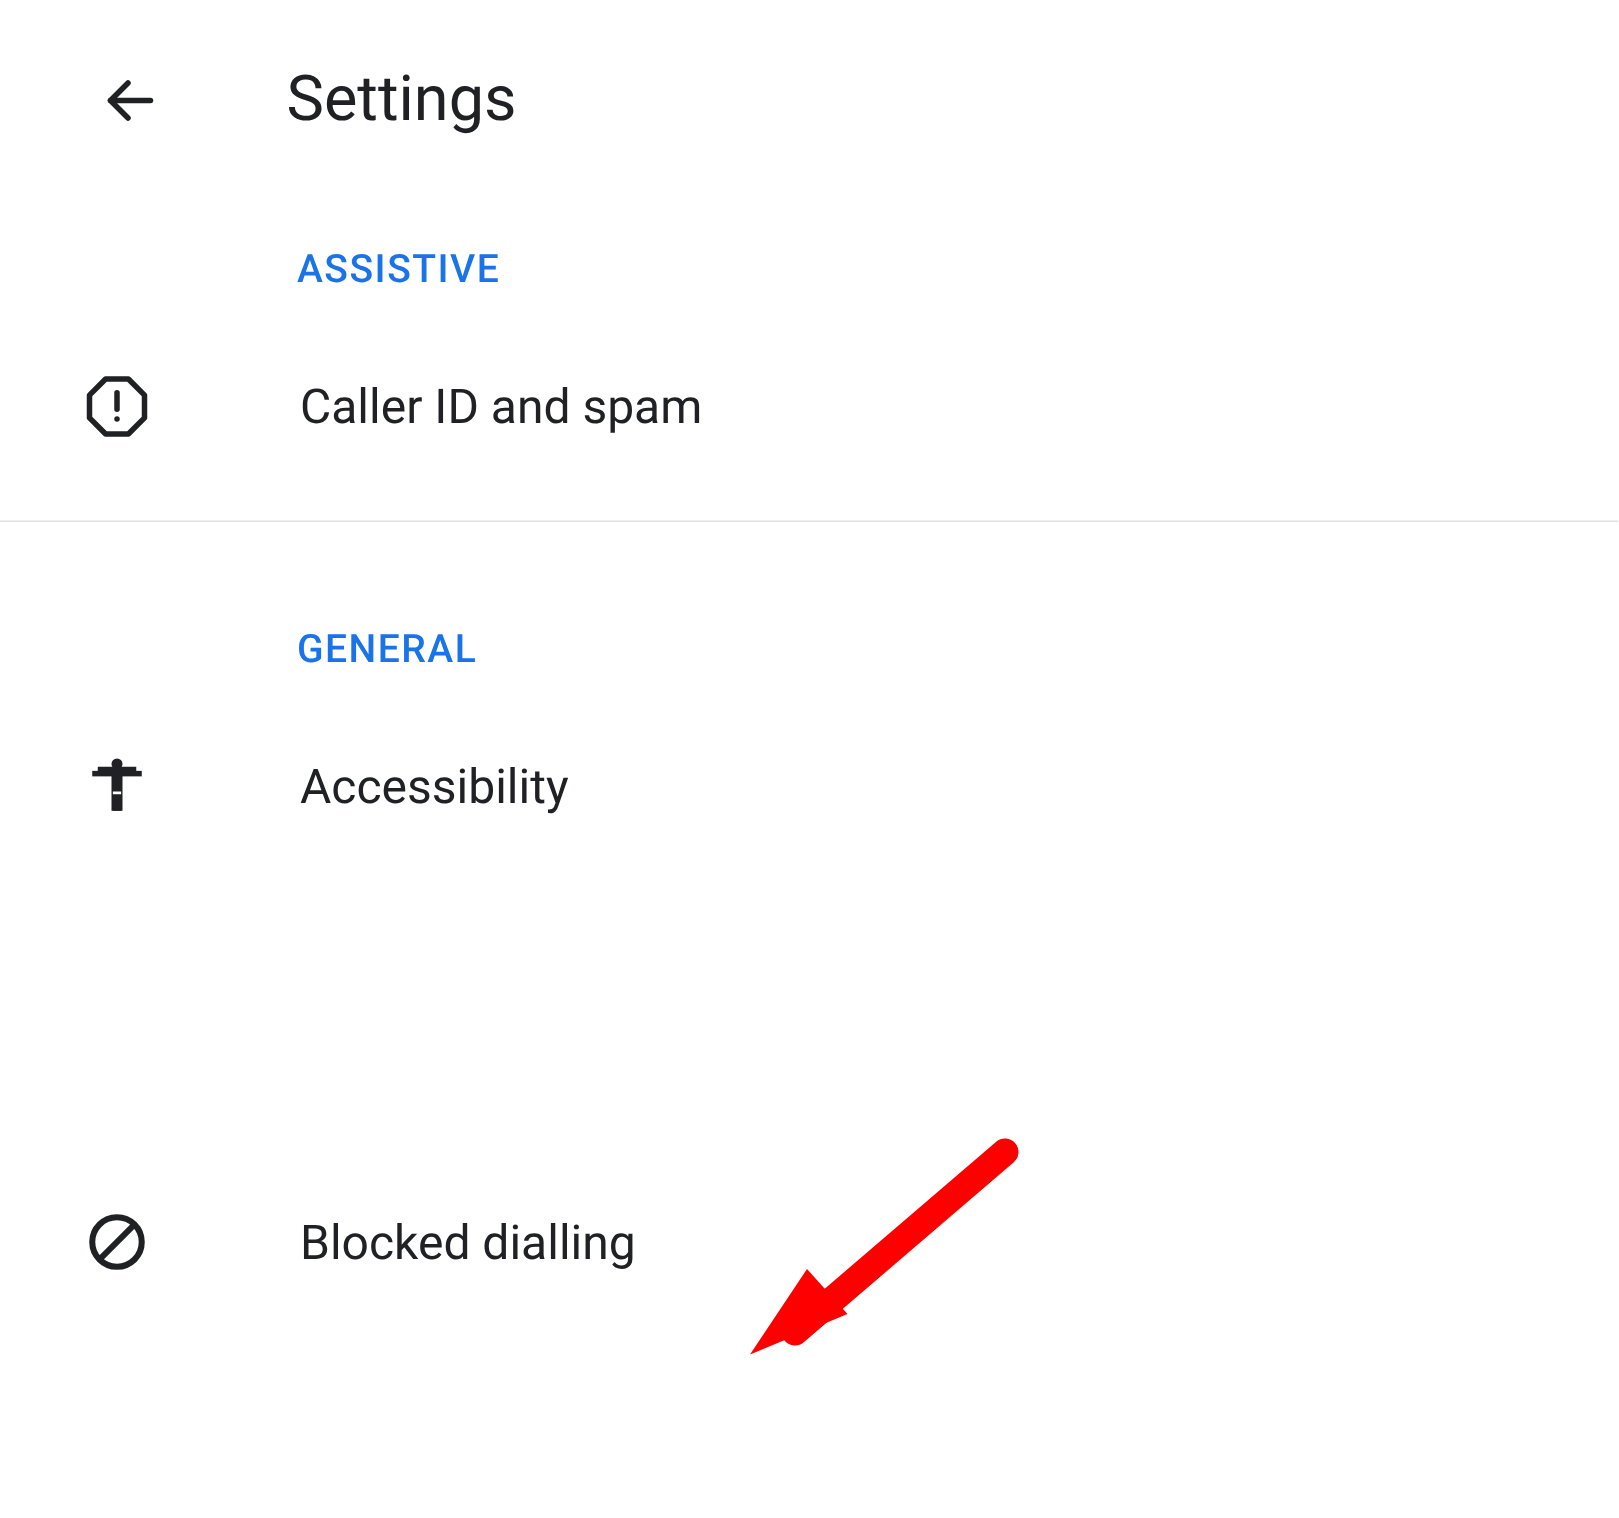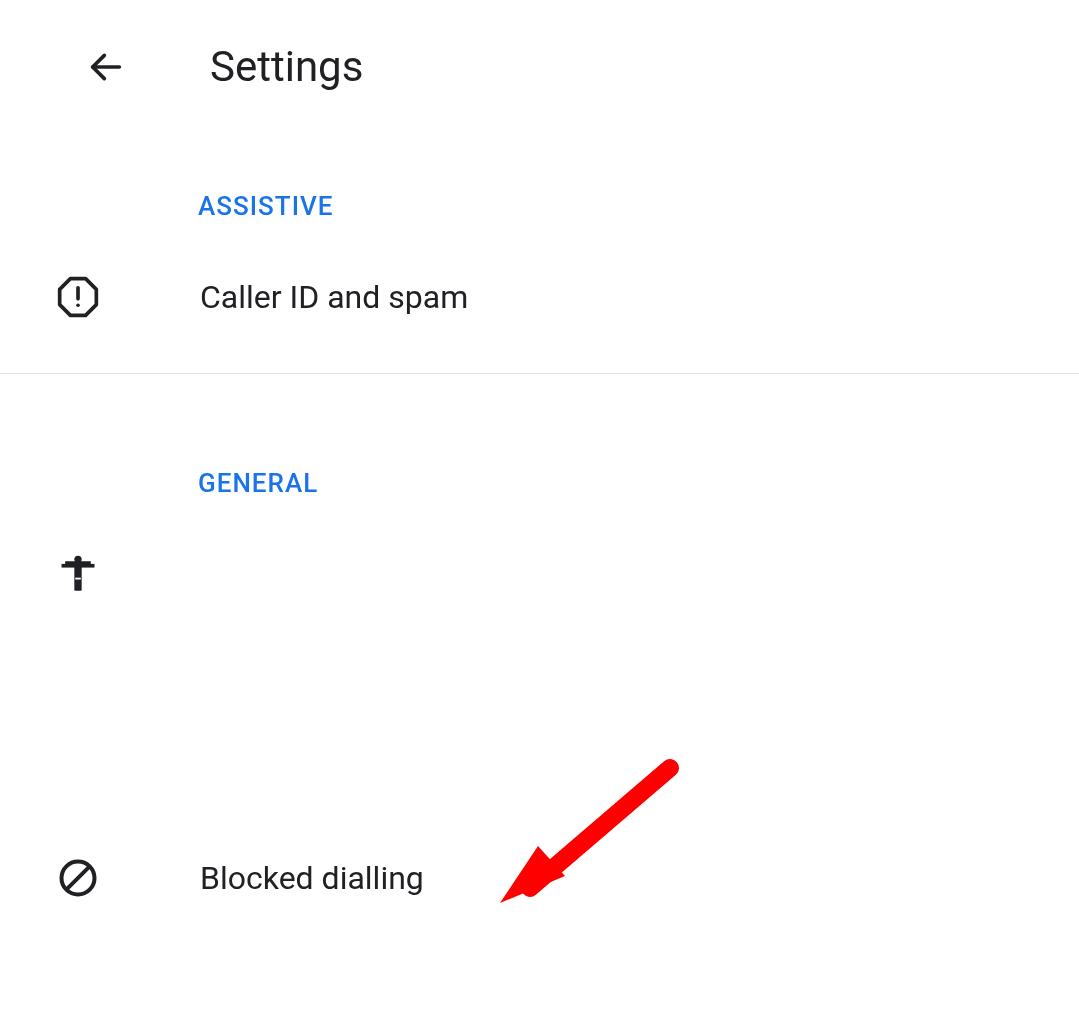--- a/index.html
+++ b/index.html
@@ -10,46 +10,47 @@
     body {
       font-family: 'Roboto', 'Helvetica Neue', Arial, sans-serif;
       background: #ffffff;
       width: 1079px;
       height: 1012px;
       overflow: hidden;
     }
     .header {
       display: flex;
       align-items: center;
-      padding: 42px 0 0 82px;
+      padding: 42px 0 0 47px;
       gap: 80px;
+      margin-left: 16px;
     }
     .back-btn {
       width: 48px;
       height: 48px;
       display: flex;
       align-items: center;
       justify-content: center;
       cursor: pointer;
     }
     .title {
       font-size: 42px;
       font-weight: 400;
       color: #202124;
     }
     .section-header {
       font-size: 26px;
       font-weight: 500;
       color: #1a73e8;
       letter-spacing: 1px;
       padding-left: 198px;
-      margin-top: 100px;
+      margin-top: 74px;
     }
     .section-header.general {
-      margin-top: 94px;
+      margin-top: 70px;
     }
     .item {
       display: flex;
       align-items: center;
       padding: 54px 0 54px 56px;
       cursor: pointer;
       gap: 100px;
     }
     .item .icon-slot {
       width: 44px;
@@ -108,20 +109,21 @@
 <div class="item">
   <div class="icon-slot">
     <svg width="44" height="44" viewBox="0 0 24 24" fill="#202124">
       <circle cx="12" cy="4" r="2"></circle>
       <path d="M19 8h-5v14h-2v-7h-0v7H10V8H5V6h14v2z" transform="translate(0,-1)"></path>
       <rect x="3" y="6.5" width="18" height="2"></rect>
       <rect x="10.5" y="8" width="3" height="13"></rect>
       <rect x="10.5" y="14" width="3" height="1" fill="#ffffff"></rect>
     </svg>
   </div>
+  <div class="item-label">Accessibility</div>
 </div>
 
 <div class="item">
   <div class="icon-slot"></div>
 </div>
 
 <div class="item">
   <div class="icon-slot">
     <svg width="48" height="48" viewBox="0 0 24 24" fill="none" stroke="#202124" stroke-width="2.2">
       <circle cx="12" cy="12" r="9"></circle>

